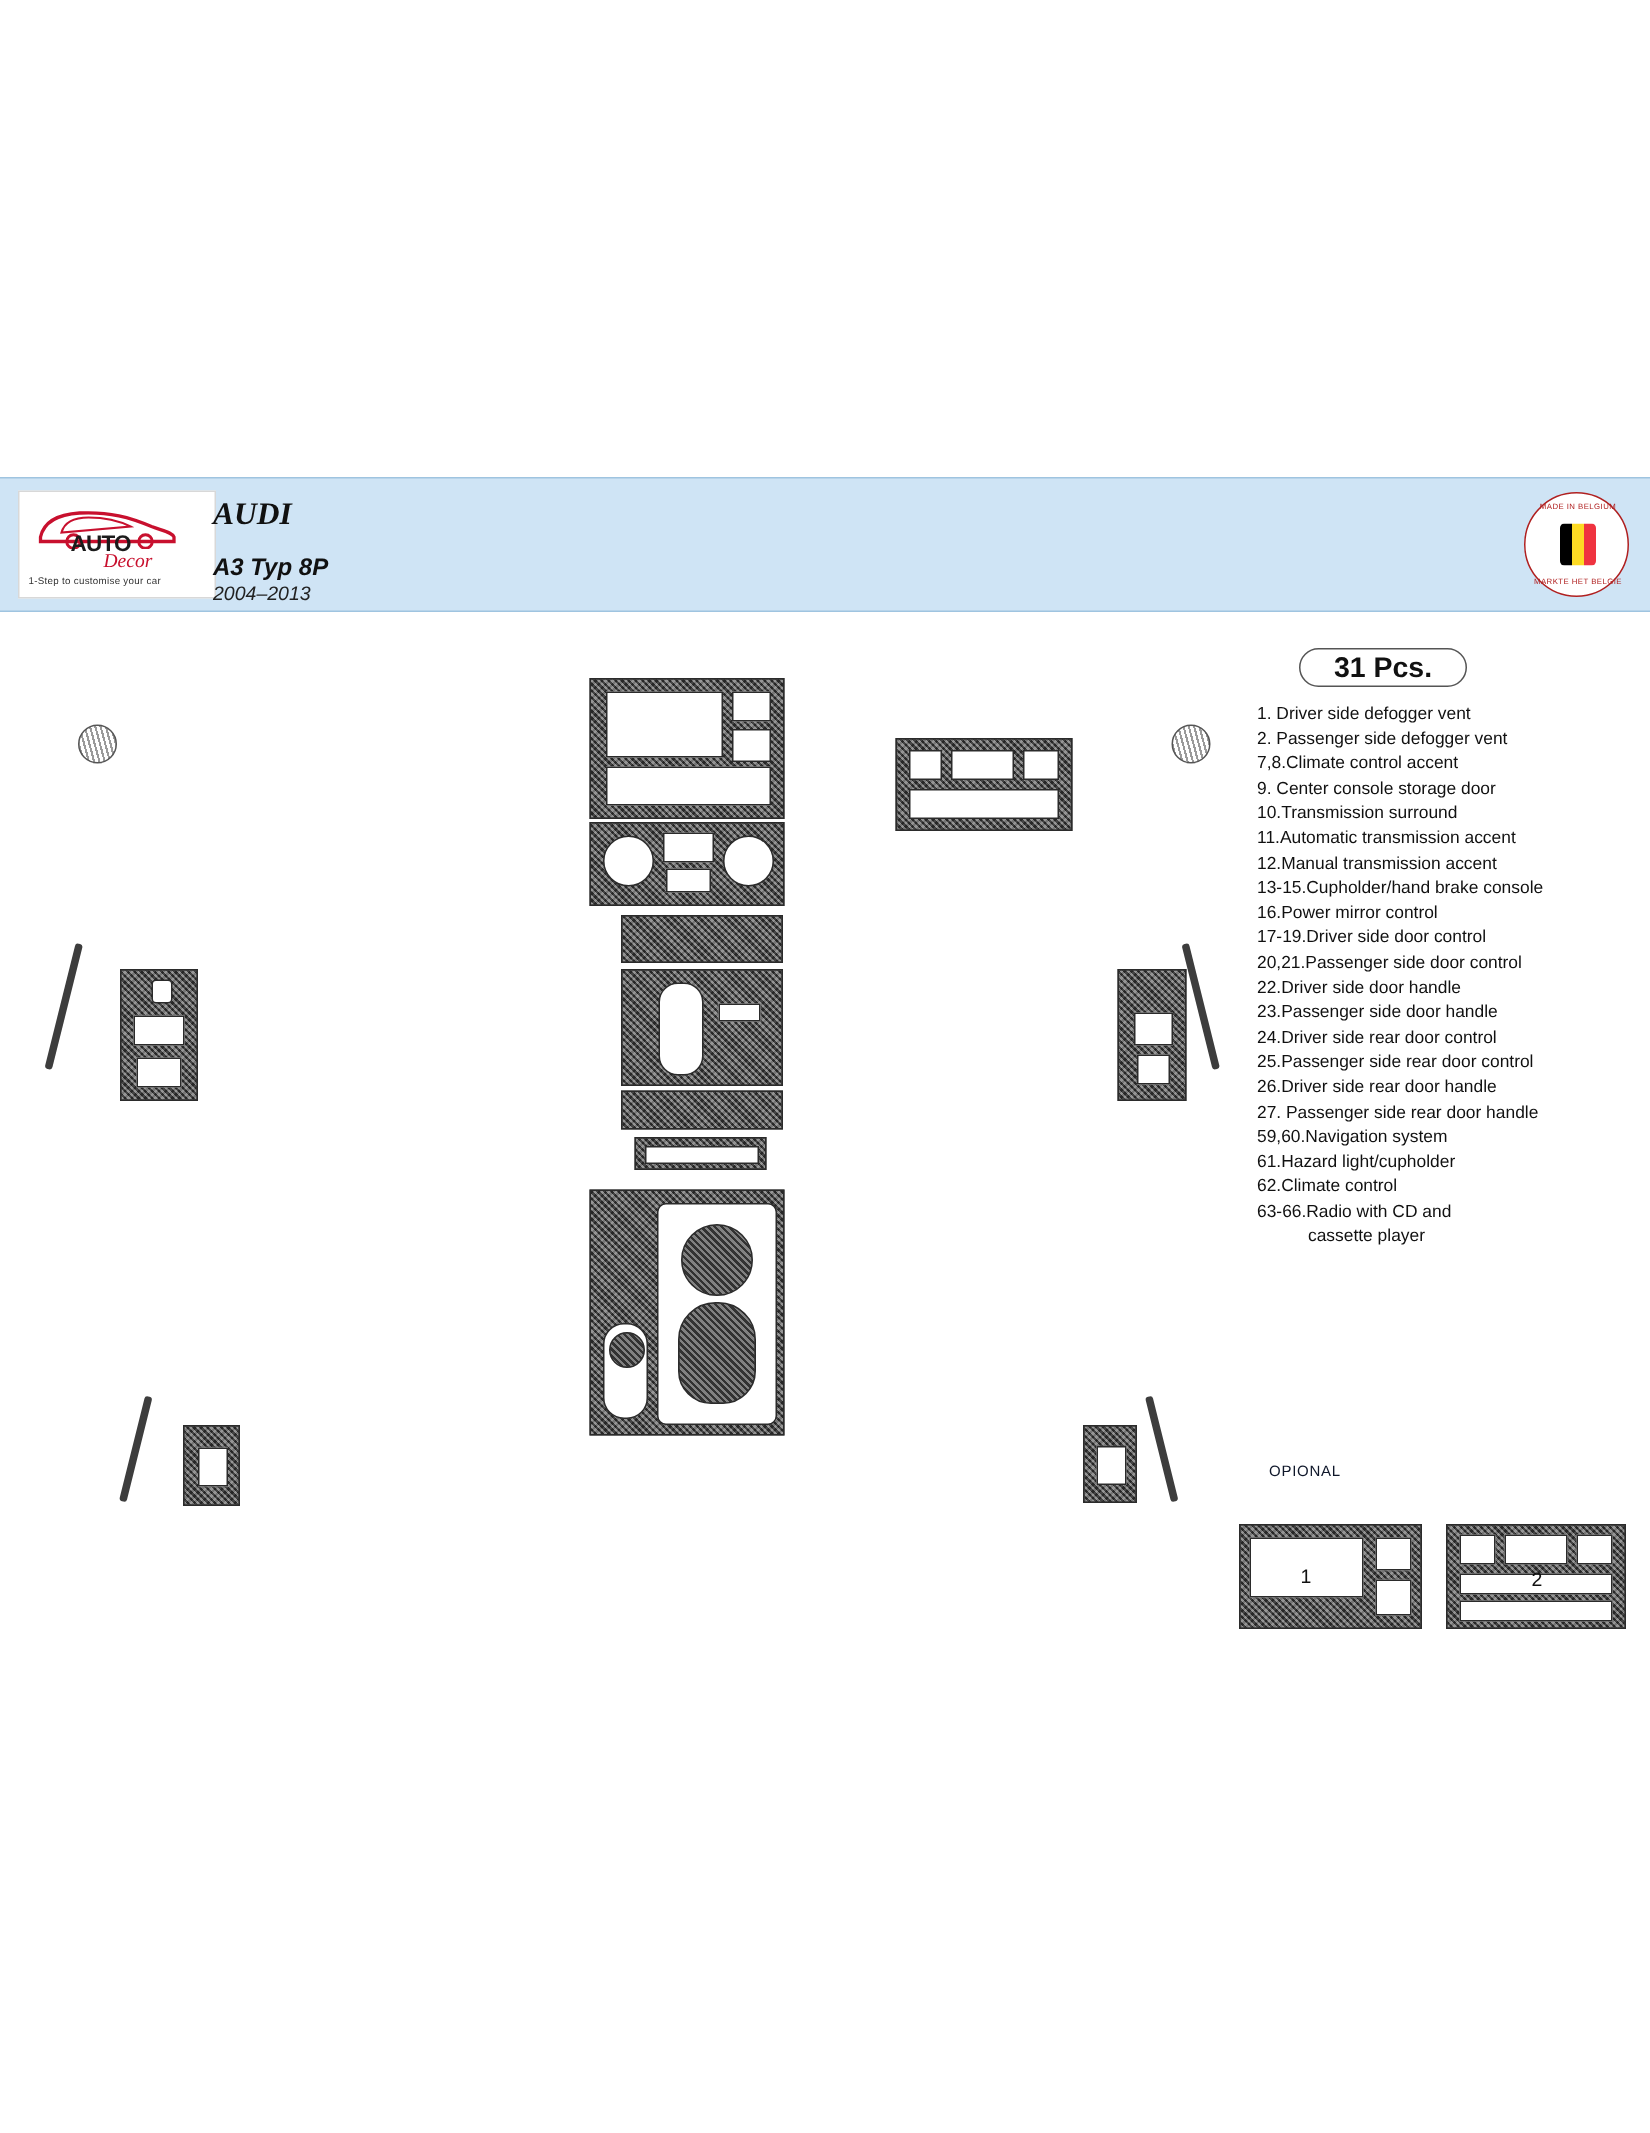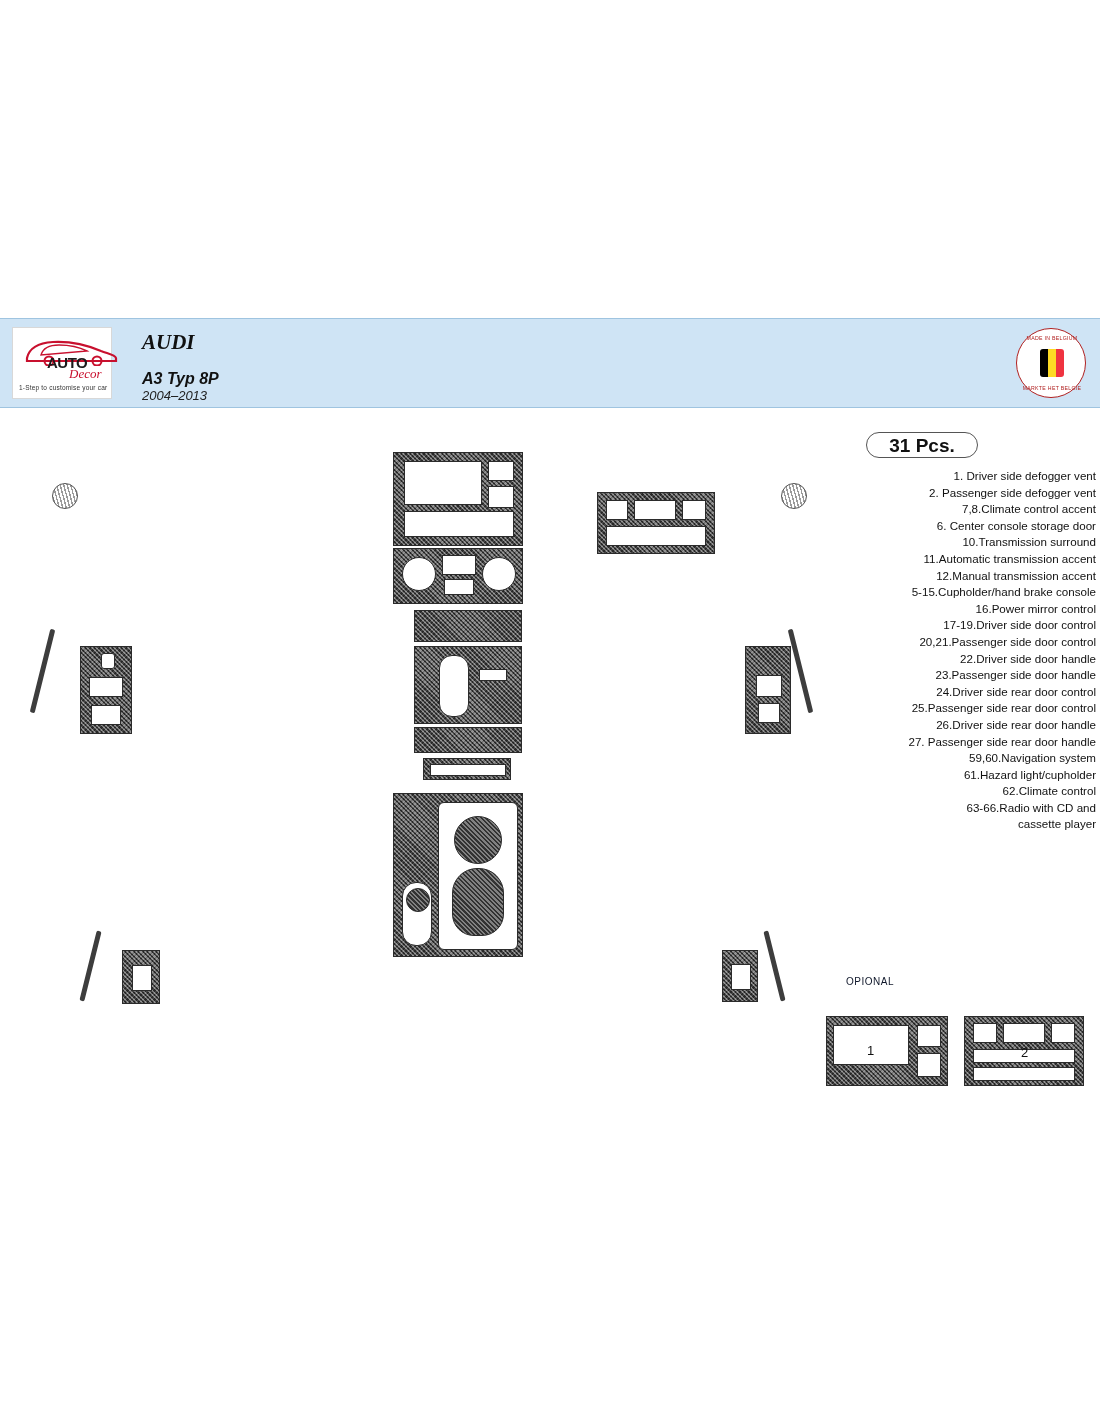--- a/index.html
+++ b/index.html
@@ -24,21 +24,21 @@
     height: 90px;
     background: #cfe4f5;
     border-top: 1px solid #9fc4e0;
     border-bottom: 1px solid #9fc4e0;
     box-sizing: border-box;
   }
   #brand-logo-box {
     position: absolute;
     left: 12px;
     top: 8px;
-    width: 100px;
+    width: 132px;
     height: 72px;
     background: #ffffff;
     border: 1px solid #d8d8d8;
     box-sizing: border-box;
   }
   .logo-car {
     position: absolute;
     left: 8px;
     top: 8px;
     width: 100px;
@@ -174,21 +174,20 @@
   #legend-list {
     list-style: none;
     margin: 0;
     padding: 0;
   }
   #legend-list li {
     font-size: 11.6px;
     line-height: 16.6px;
     color: #111;
     white-space: nowrap;
-    text-align: right;
   }
   #legend-list li.indent {
     padding-left: 34px;
   }
 
   
   #optional-label {
     position: absolute;
     left: 846px;
     top: 976px;
@@ -280,25 +279,25 @@
     <div id="seal-bottom-text">MARKTE HET BELGIE</div>
   </div>
 </div>
 
 <div id="legend-panel">
   <div id="legend-count-badge">31 Pcs.</div>
   <ul id="legend-list">
     <li>1.  Driver side defogger vent</li>
     <li>2.  Passenger side defogger vent</li>
     <li>7,8.Climate control accent</li>
-    <li>6.  Center console storage door</li>
+    <li>9.  Center console storage door</li>
     <li>10.Transmission surround</li>
     <li>11.Automatic transmission accent</li>
     <li>12.Manual transmission accent</li>
-    <li>5-15.Cupholder/hand brake console</li>
+    <li>13-15.Cupholder/hand brake console</li>
     <li>16.Power mirror control</li>
     <li>17-19.Driver side door control</li>
     <li>20,21.Passenger side door control</li>
     <li>22.Driver side door handle</li>
     <li>23.Passenger side door handle</li>
     <li>24.Driver side rear door control</li>
     <li>25.Passenger side rear door control</li>
     <li>26.Driver side rear door handle</li>
     <li>27.  Passenger side rear door handle</li>
     <li>59,60.Navigation system</li>

